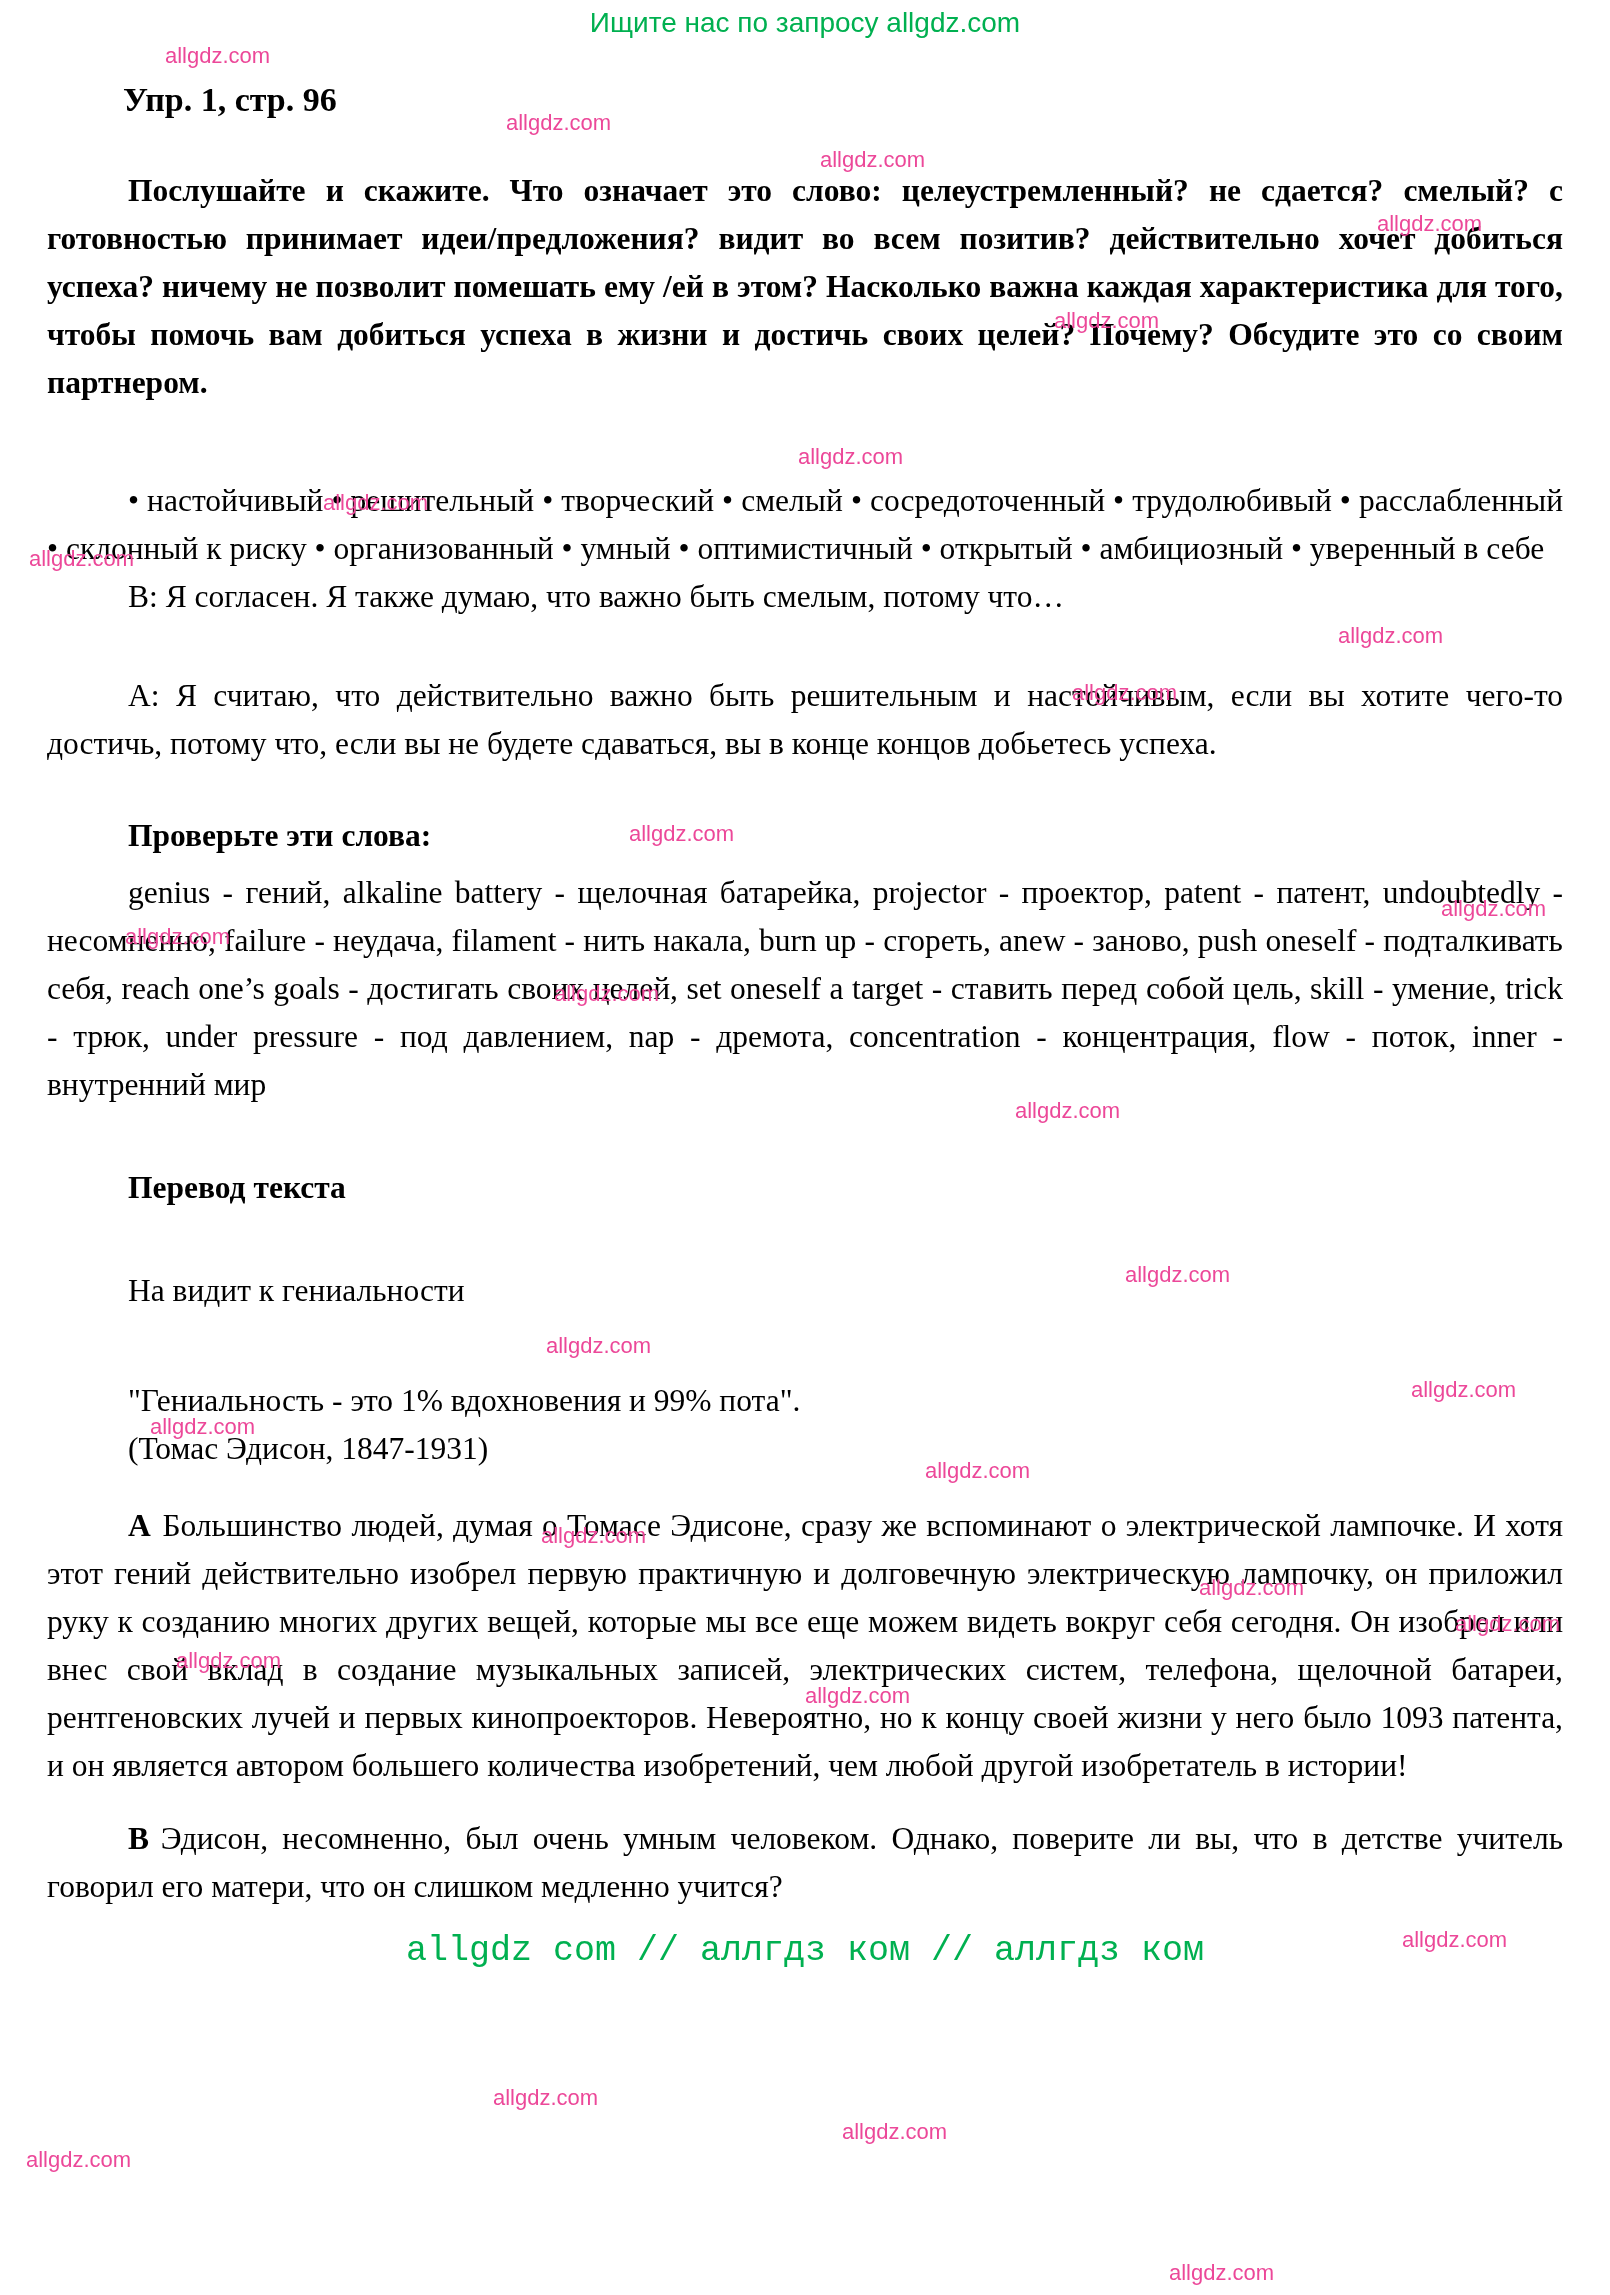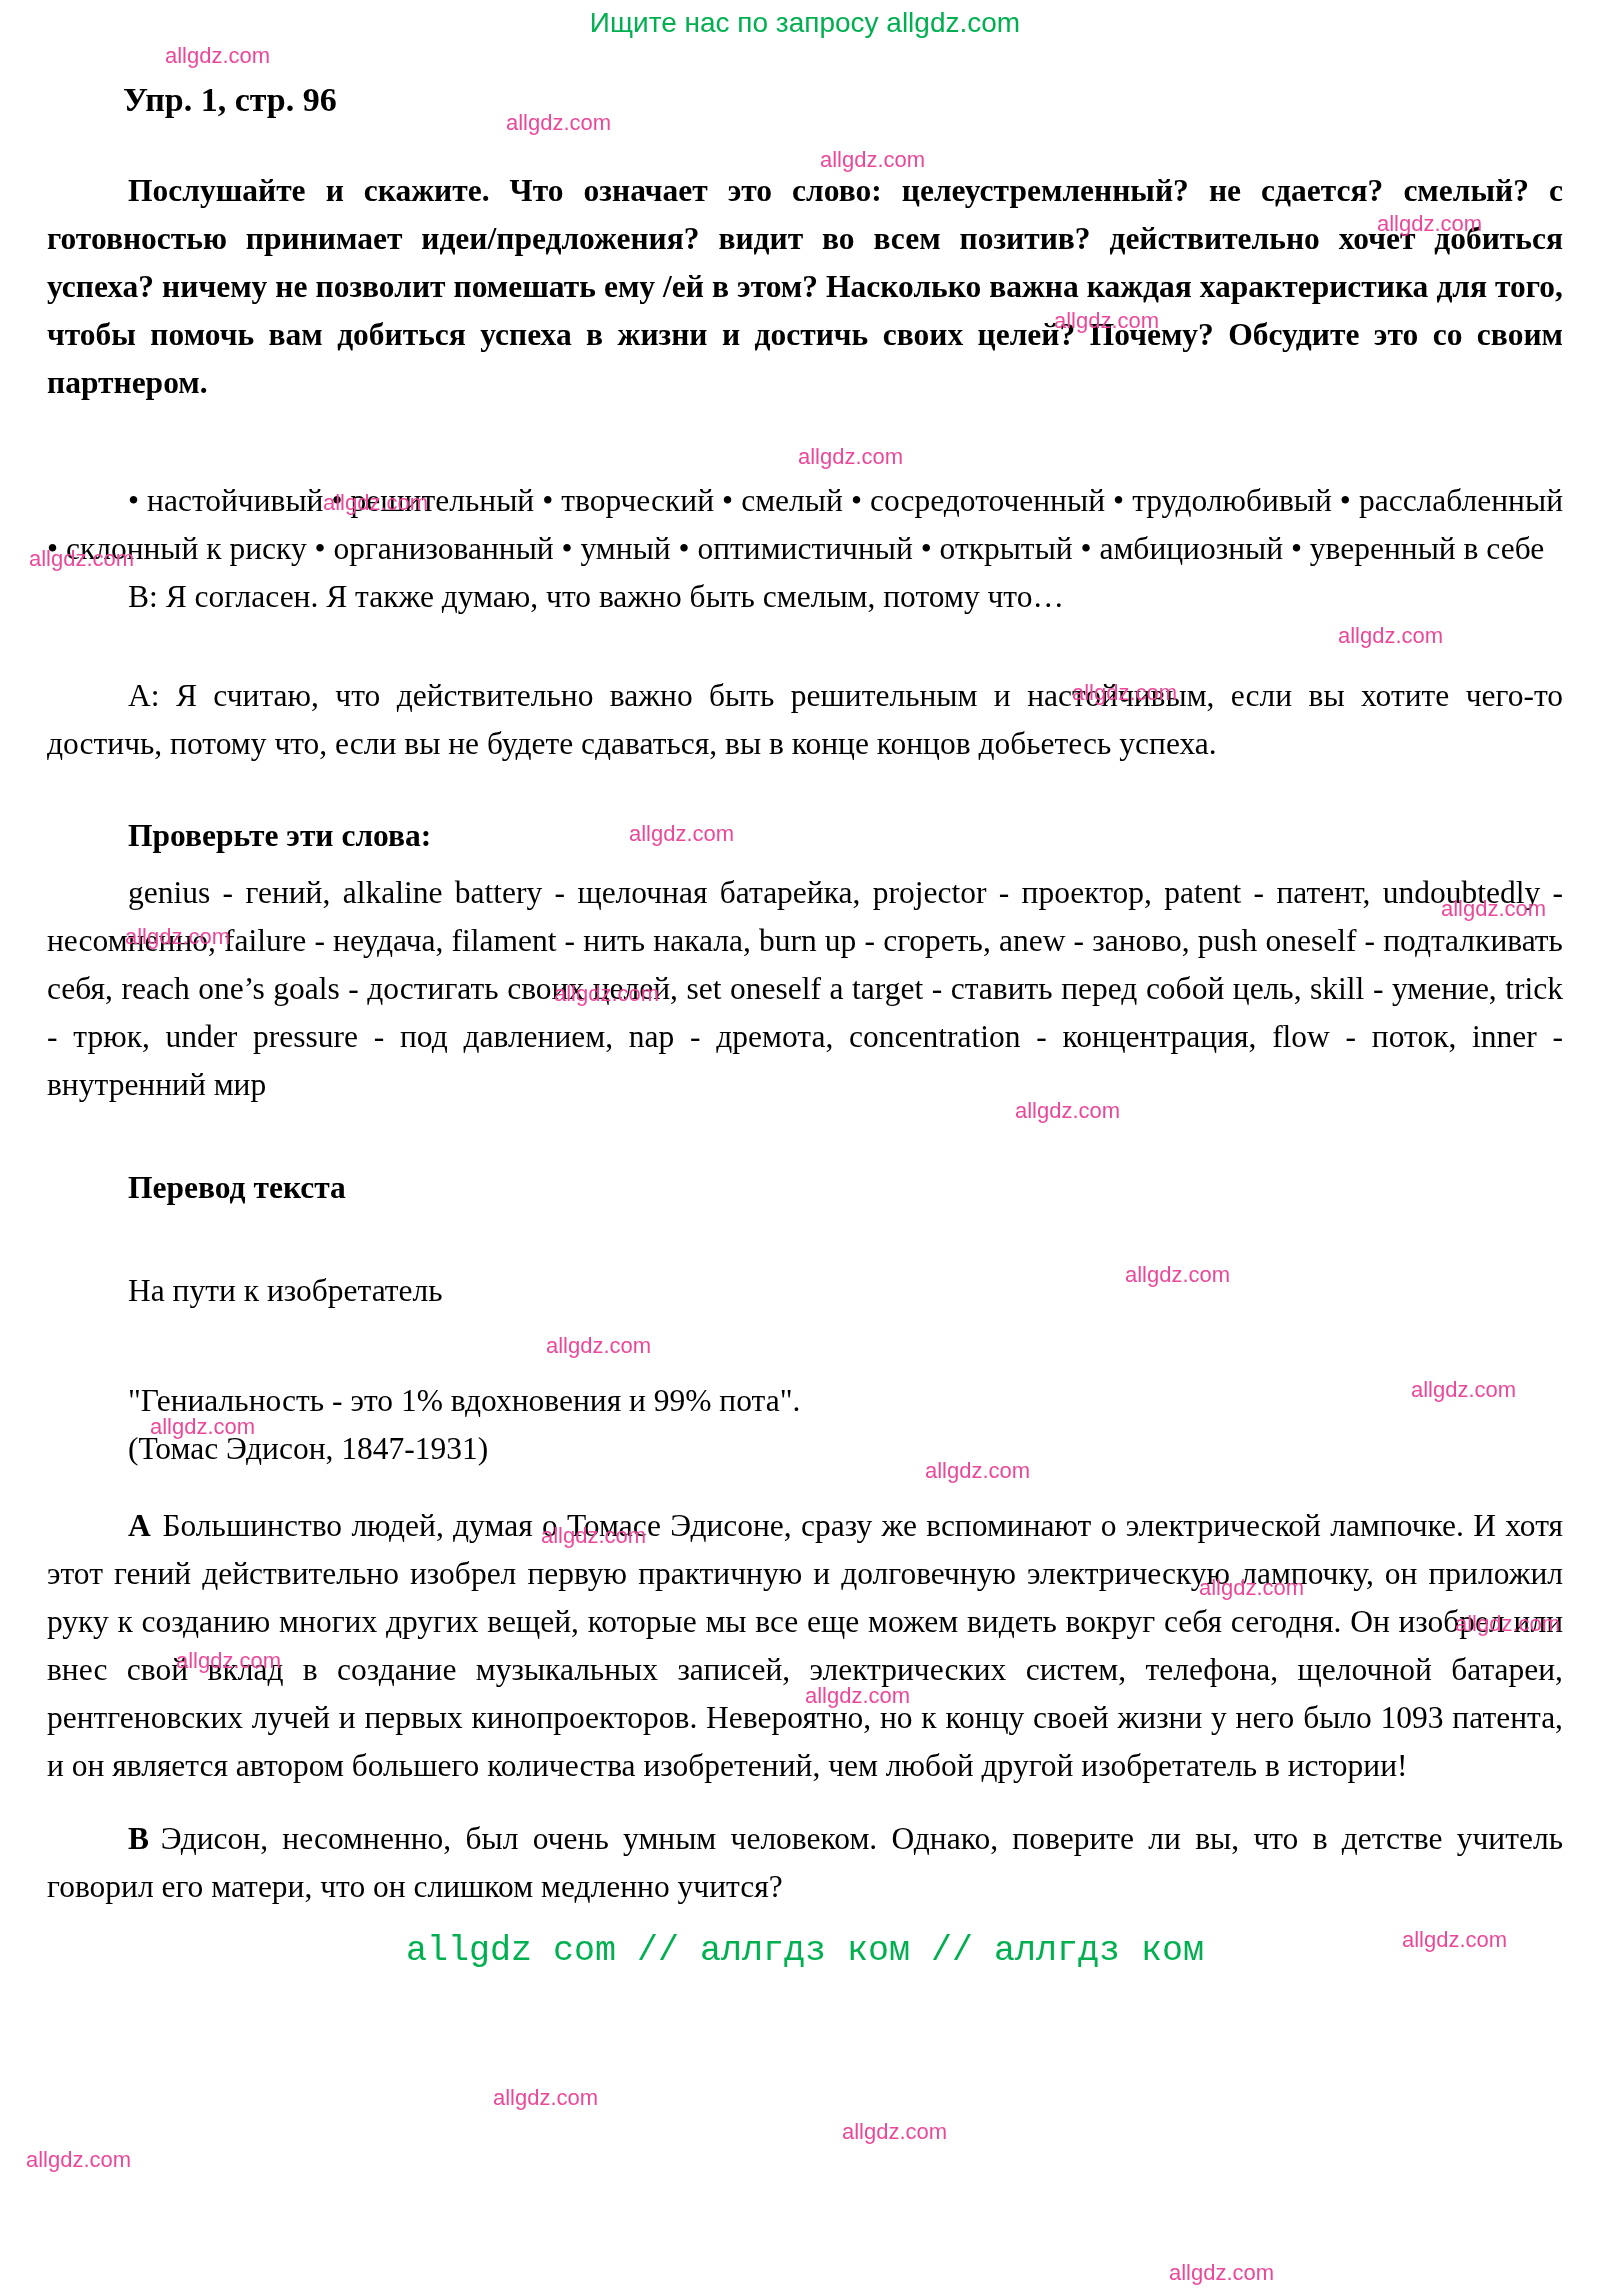--- a/index.html
+++ b/index.html
@@ -111,21 +111,21 @@
 
     <p class="indent">В: Я согласен. Я также думаю, что важно быть смелым, потому что…</p>
     <p class="indent dlg-a">А: Я считаю, что действительно важно быть решительным и настойчивым, если вы хотите чего-то достичь, потому что, если вы не будете сдаваться, вы в конце концов добьетесь успеха.</p>
 
     <p class="bold indent check">Проверьте эти слова:</p>
 
     <p class="indent vocab">genius - гений, alkaline battery - щелочная батарейка, projector - проектор, patent - патент, undoubtedly - несомненно, failure - неудача, filament - нить накала, burn up - сгореть, anew - заново, push oneself - подталкивать себя, reach one’s goals - достигать своих целей, set oneself a target - ставить перед собой цель, skill - умение, trick - трюк, under pressure - под давлением, nap - дремота, concentration - концентрация, flow - поток, inner - внутренний мир</p>
 
     <p class="bold indent tr-head">Перевод текста</p>
 
-    <p class="indent tr-title noj">На пути к изобретатель</p>
+    <p class="indent tr-title noj">На видит к гениальности</p>
 
     <p class="indent quote noj">"Гениальность - это 1% вдохновения и 99% пота".</p>
     <p class="indent noj">(Томас Эдисон, 1847-1931)</p>
 
     <p class="indent par-a"><span class="plabel">А</span><span>Большинство людей, думая о Томасе Эдисоне, сразу же вспоминают о электрической лампочке. И хотя этот гений действительно изобрел первую практичную и долговечную электрическую лампочку, он приложил руку к созданию многих других вещей, которые мы все еще можем видеть вокруг себя сегодня. Он изобрел или внес свой вклад в создание музыкальных записей, электрических систем, телефона, щелочной батареи, рентгеновских лучей и первых кинопроекторов. Невероятно, но к концу своей жизни у него было 1093 патента, и он является автором большего количества изобретений, чем любой другой изобретатель в истории!</span></p>
 
     <p class="indent par-b"><span class="plabel">В</span><span>Эдисон, несомненно, был очень умным человеком. Однако, поверите ли вы, что в детстве учитель говорил его матери, что он слишком медленно учится?</span></p>
 
   </div>
 

